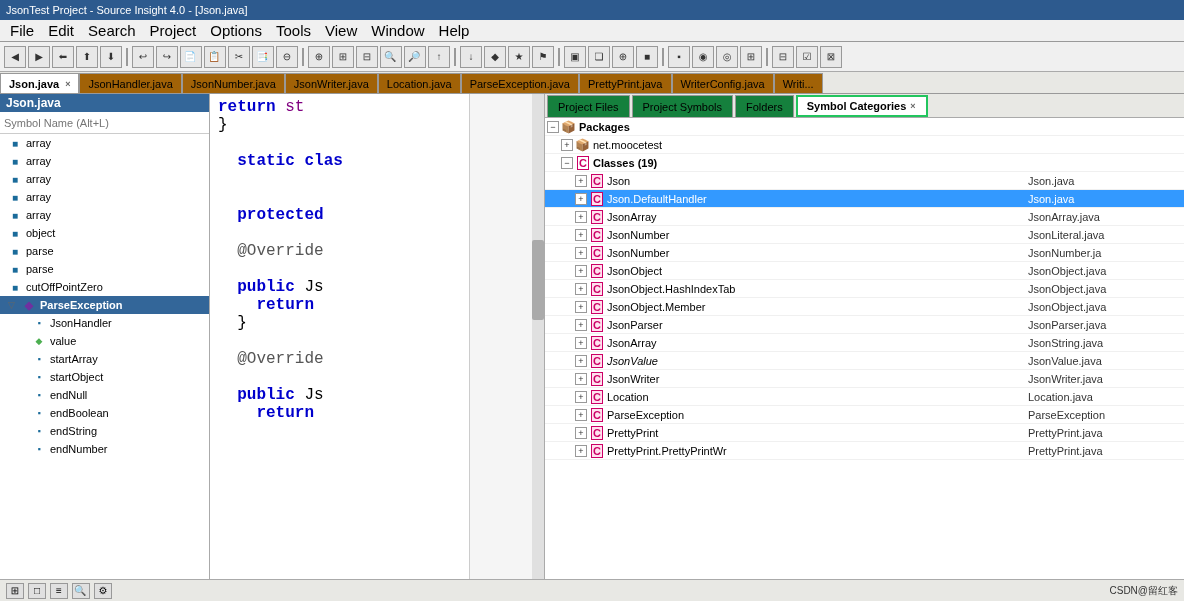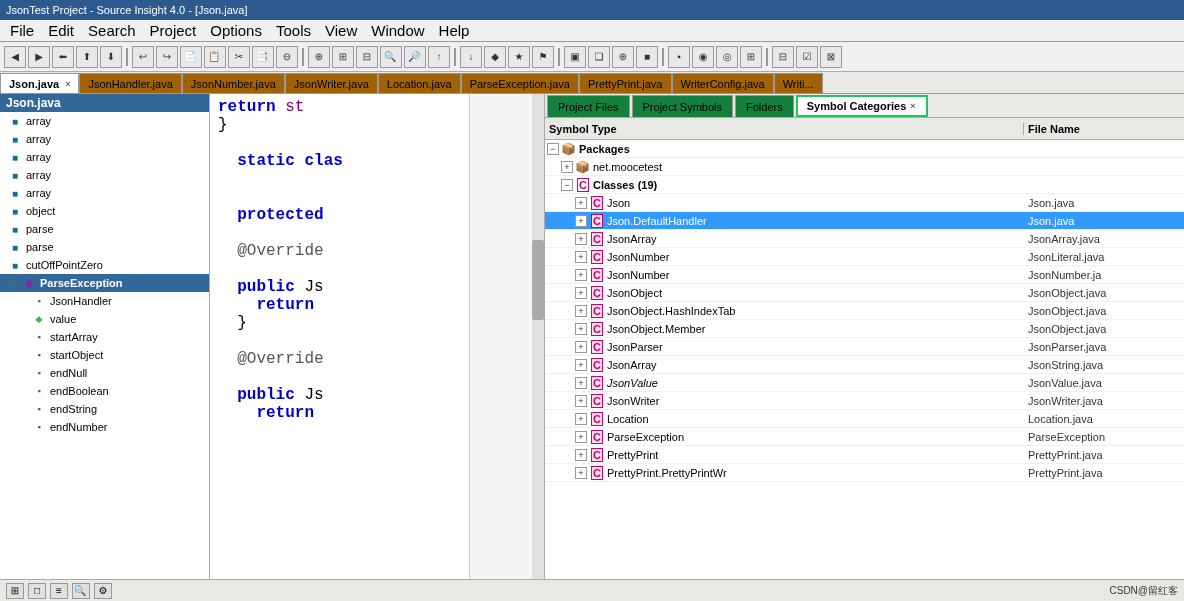--- a/index.html
+++ b/index.html
@@ -428,20 +428,23 @@
     <div class="file-tab">ParseException.java</div>
     <div class="file-tab">PrettyPrint.java</div>
     <div class="file-tab">WriterConfig.java</div>
     <div class="file-tab">Writi...</div>
   </div>
 
 <div class="main-area">
 
   <div class="left-panel">
     <div class="left-panel-header">Json.java</div>
+    <div class="left-panel-search">
+      <input type="text" id="symbol-search-input" placeholder="Symbol Name (Alt+L)" style="">
+    </div>
     <div class="left-panel-list" id="symbol-list">
     <div class="left-item">
           <span class="item-icon">
             <span style="color:#1a6b9a;font-weight:bold;font-size:10px;">■</span>
           </span>
           <span>array</span>
         </div>
         <div class="left-item">
           <span class="item-icon">
             <span style="color:#1a6b9a;font-weight:bold;font-size:10px;">■</span>
@@ -569,24 +572,20 @@
   </div>
 
   <div class="right-panel">
     <div class="panel-tabs" id="panel-tabs">
     <div class="panel-tab">Project Files</div>
         <div class="panel-tab">Project Symbols</div>
         <div class="panel-tab">Folders</div>
         <div class="panel-tab active red-box-highlight">Symbol Categories<span class="tab-close"> ×</span></div>
       </div>
     <div class="tree-table">
-      <div class="tree-header">
-        <div class="tree-header-col1">Symbol Type</div>
-        <div class="tree-header-col2">File Name</div>
-      </div>
       <div id="tree-rows">
       <div class="tree-row">
             <div class="tree-col1 tree-indent-0">
               <div class="expand-btn">−</div>
               <div class="tree-icon">
                 <span style="font-size:12px;">📦</span>
               </div>
               <span style="font-weight: bold;">Packages</span>
             </div>
             <div class="tree-col2"></div>

